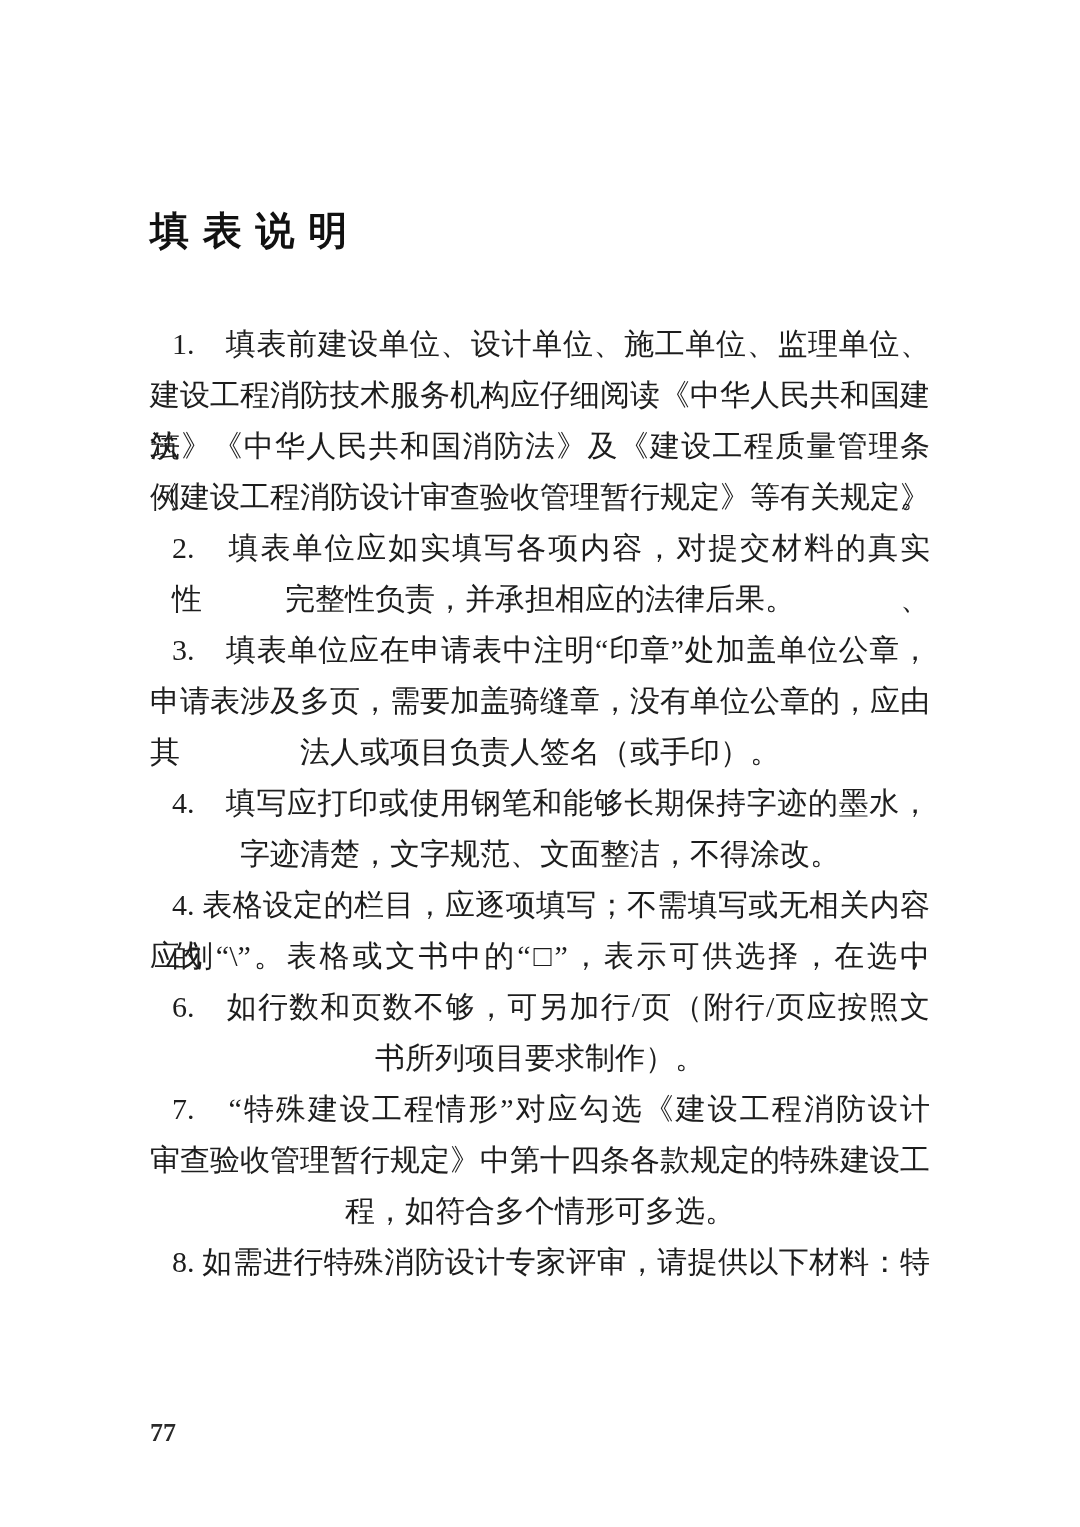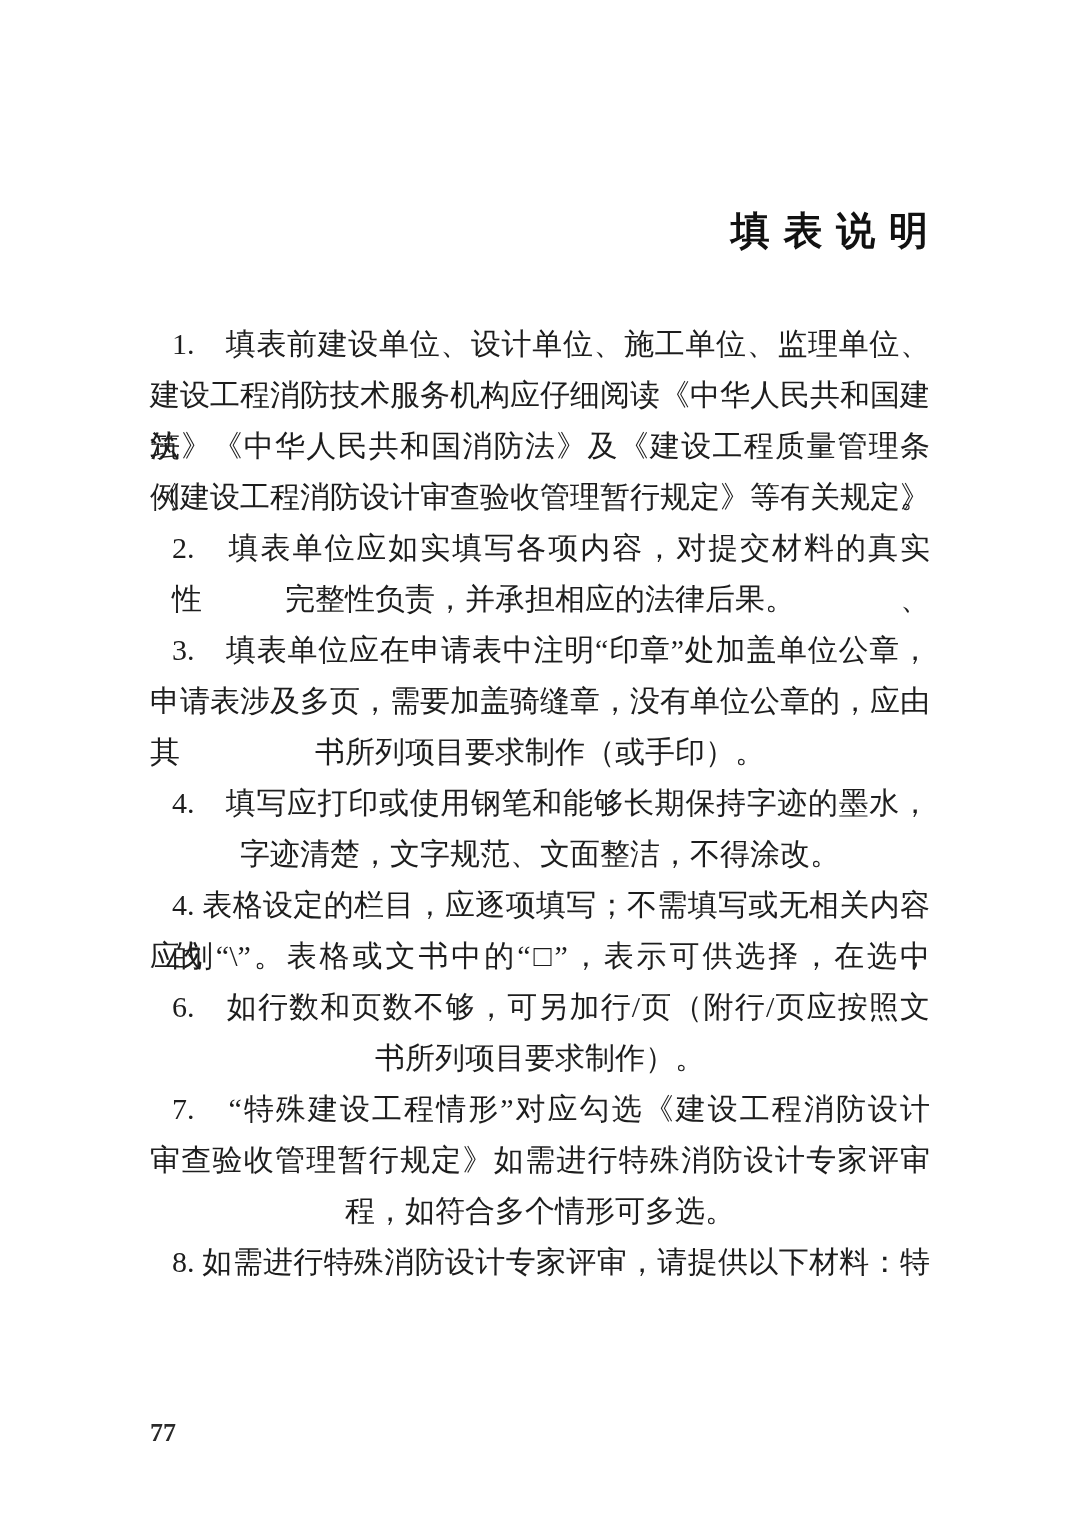--- a/index.html
+++ b/index.html
@@ -16,21 +16,21 @@
     overflow: hidden;
     font-family: "Liberation Serif", "DejaVu Serif", serif;
   }
   .doc-title {
     position: absolute;
     top: 208px;
     left: 150px;
     width: 780px;
     height: 46px;
     line-height: 46px;
-    text-align: right;
+    text-align: left;
     font-size: 39px;
     font-weight: bold;
     letter-spacing: 2px;
     color: #111111;
   }
   .body-text {
     position: absolute;
     top: 318px;
     left: 150px;
     width: 780px;
@@ -94,33 +94,33 @@
     <div class="line p-first full">1.　填表前建设单位、设计单位、施工单位、监理单位、</div>
     <div class="line full">建设工程消防技术服务机构应仔细阅读《中华人民共和国建筑</div>
     <div class="line full">法》《中华人民共和国消防法》及《建设工程质量管理条例》</div>
     <div class="line">《建设工程消防设计审查验收管理暂行规定》等有关规定。</div>
 
     <div class="line p-first full">2.　填表单位应如实填写各项内容，对提交材料的真实性、</div>
     <div class="line">完整性负责，并承担相应的法律后果。</div>
 
     <div class="line p-first full">3.　填表单位应在申请表中注明“印章”处加盖单位公章，</div>
     <div class="line full">申请表涉及多页，需要加盖骑缝章，没有单位公章的，应由其</div>
-    <div class="line">书所列项目要求制作（或手印）。</div>
+    <div class="line">法人或项目负责人签名（或手印）。</div>
 
     <div class="line p-first full">4.　填写应打印或使用钢笔和能够长期保持字迹的墨水，</div>
     <div class="line">字迹清楚，文字规范、文面整洁，不得涂改。</div>
 
     <div class="line p-first full">4. 表格设定的栏目，应逐项填写；不需填写或无相关内容的，</div>
     <div class="line full">应划“\”。表格或文书中的“□”，表示可供选择，在选中</div>
 
     <div class="line p-first full">6.　如行数和页数不够，可另加行/页（附行/页应按照文</div>
     <div class="line">书所列项目要求制作）。</div>
 
     <div class="line p-first full">7.　“特殊建设工程情形”对应勾选《建设工程消防设计</div>
-    <div class="line full">审查验收管理暂行规定》如需进行特殊消防设计专家评审</div>
+    <div class="line full">审查验收管理暂行规定》中第十四条各款规定的特殊建设工</div>
     <div class="line">程，如符合多个情形可多选。</div>
 
     <div class="line p-first full">8. 如需进行特殊消防设计专家评审，请提供以下材料：特</div>
   </div>
 
   <div class="page-number">77</div>
 
 
 </div>
 

